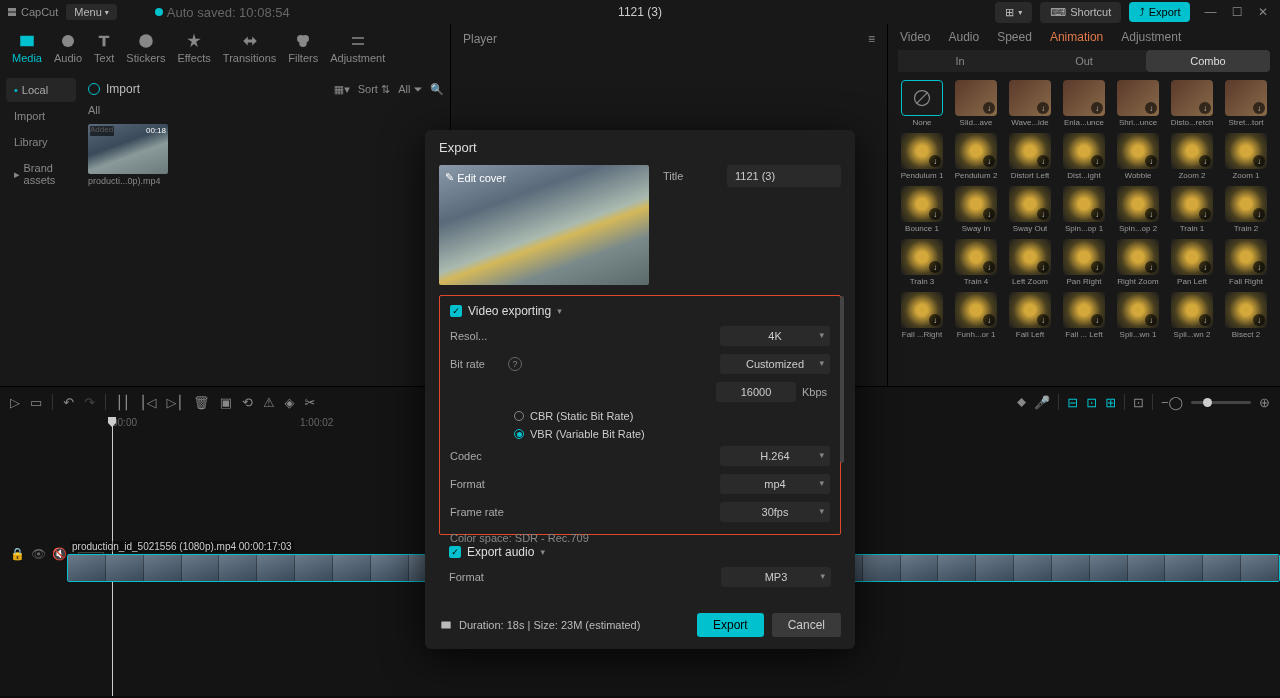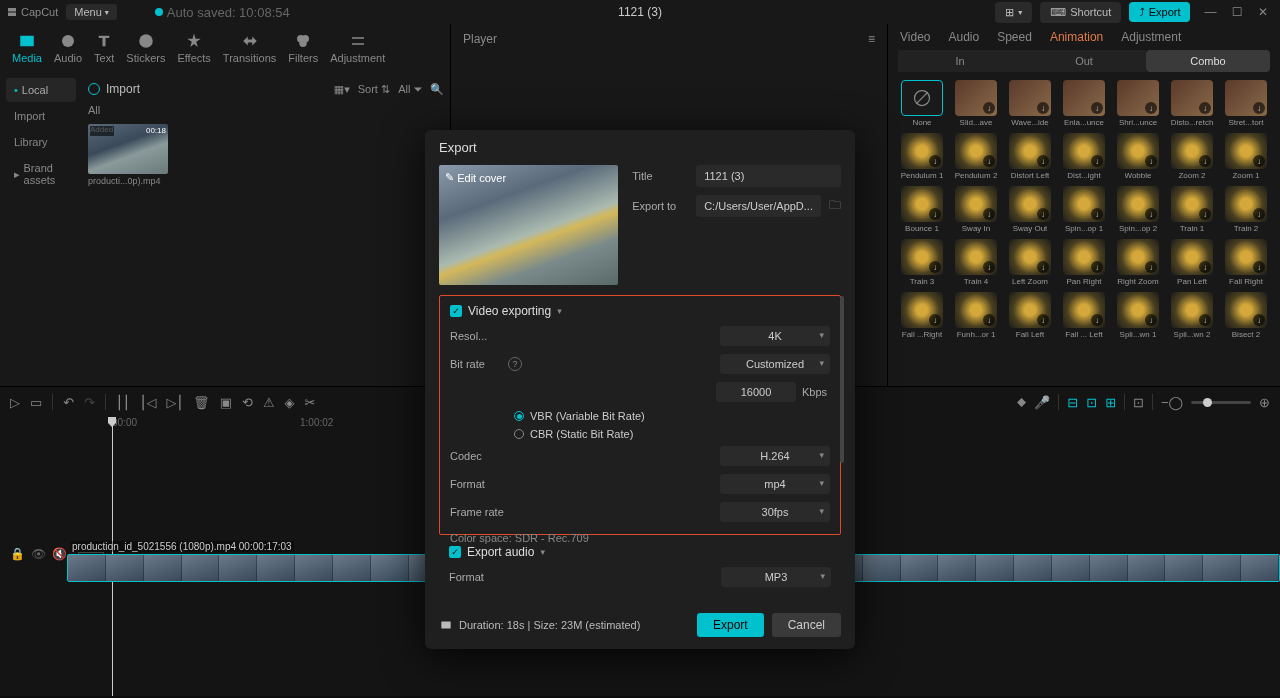--- a/index.html
+++ b/index.html
@@ -563,25 +563,20 @@
     <div class="modal-title">Export</div>
     <div class="modal-body">
       <div class="cover-preview">
         <span class="edit-cover">✎ <span>Edit cover</span></span>
       </div>
       <div class="form-rows">
         <div class="form-row">
           <label>Title</label>
           <div class="input">1121 (3)</div>
         </div>
-        <div class="form-row">
-          <label>Export to</label>
-          <div class="input">C:/Users/User/AppD...</div>
-          <span class="folder-icon">🗀</span>
-        </div>
       </div>
     </div>
 
     <div class="settings-scroll">
       <div class="section-head">
         <span class="cb">✓</span>
         <span>Video exporting</span>
         <span style="font-size:9px;color:#888">▾</span>
       </div>
       <div class="srow">
@@ -592,26 +587,26 @@
         <label>Bit rate</label>
         <span class="qmark">?</span>
         <div class="sselect">Customized</div>
       </div>
       <div class="srow">
         <label></label>
         <div class="sinput">16000</div>
         <span class="unit">Kbps</span>
       </div>
       <div class="radio-row">
+        <span class="radio"></span>
+        <span class="radio-label">CBR (Static Bit Rate)</span>
+      </div>
+      <div class="radio-row">
         <span class="radio on"></span>
         <span class="radio-label">VBR (Variable Bit Rate)</span>
-      </div>
-      <div class="radio-row">
-        <span class="radio"></span>
-        <span class="radio-label">CBR (Static Bit Rate)</span>
       </div>
       <div class="srow">
         <label>Codec</label>
         <div class="sselect">H.264</div>
       </div>
       <div class="srow">
         <label>Format</label>
         <div class="sselect">mp4</div>
       </div>
       <div class="srow">

